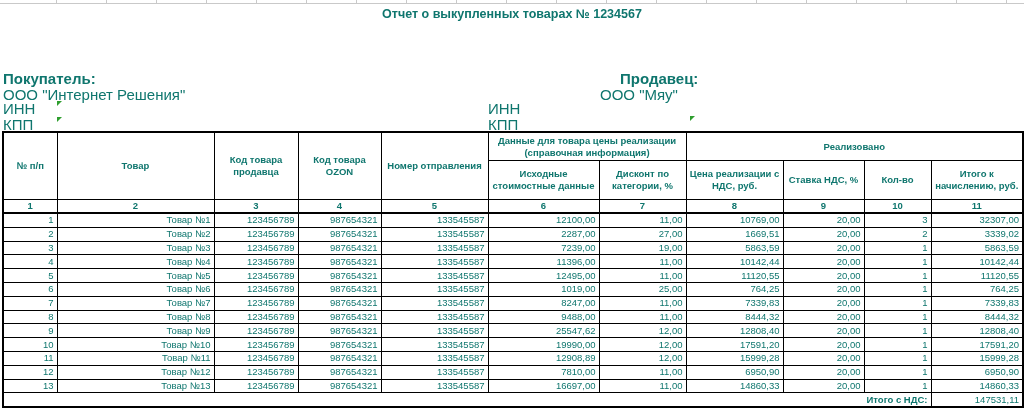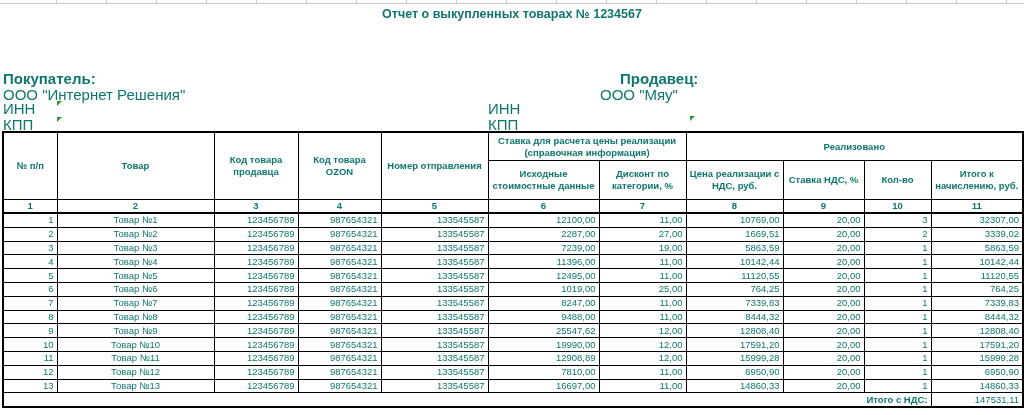--- a/index.html
+++ b/index.html
@@ -25,21 +25,21 @@
       border-collapse:collapse;table-layout:fixed;font-size:9.5px;
       border:2px solid #000;}
   .report th,.report td{border:1px solid #000;padding:0 3px;overflow:hidden;}
   .report thead th{font-weight:bold;text-align:center;vertical-align:middle;line-height:12px;}
   tr.group-row th{height:27px;}
   tr.sub-row th{height:38px;}
   tr.num-row td{height:12px;font-weight:bold;text-align:center;line-height:12px;border-bottom-width:2px;}
   tbody td{height:12.8px;line-height:12px;white-space:nowrap;}
   tr.total-row td{height:13px;line-height:12px;white-space:nowrap;}
   .right{text-align:right;}
-  .left{text-align:center;}
+  .left{text-align:right;}
   .thickL{border-left-width:2px;}
 </style>
 </head>
 <body>
 
 <div class="page">
 
   <div class="grid-strip"></div>
 
   <div class="title-block">
@@ -73,21 +73,21 @@
       <col style="width:67px">
         <col style="width:92px">
     </colgroup>
     <thead>
       <tr class="group-row">
         <th rowspan="2">№ п/п</th>
         <th rowspan="2">Товар</th>
         <th rowspan="2">Код товара продавца</th>
         <th rowspan="2">Код товара OZON</th>
         <th rowspan="2">Номер отправления</th>
-        <th colspan="2">Ставка для расчета цены реализации (справочная информация)</th>
+        <th colspan="2">Данные для товара цены реализации (справочная информация)</th>
         <th colspan="4" class="thickL">Реализовано</th>
       </tr>
       <tr class="sub-row">
         <th>Исходные стоимостные данные</th>
         <th>Дисконт по категории, %</th>
         <th>Цена реализации с НДС, руб.</th>
         <th class="thickL">Ставка НДС, %</th>
         <th>Кол-во</th>
         <th>Итого к начислению, руб.</th>
       </tr>

